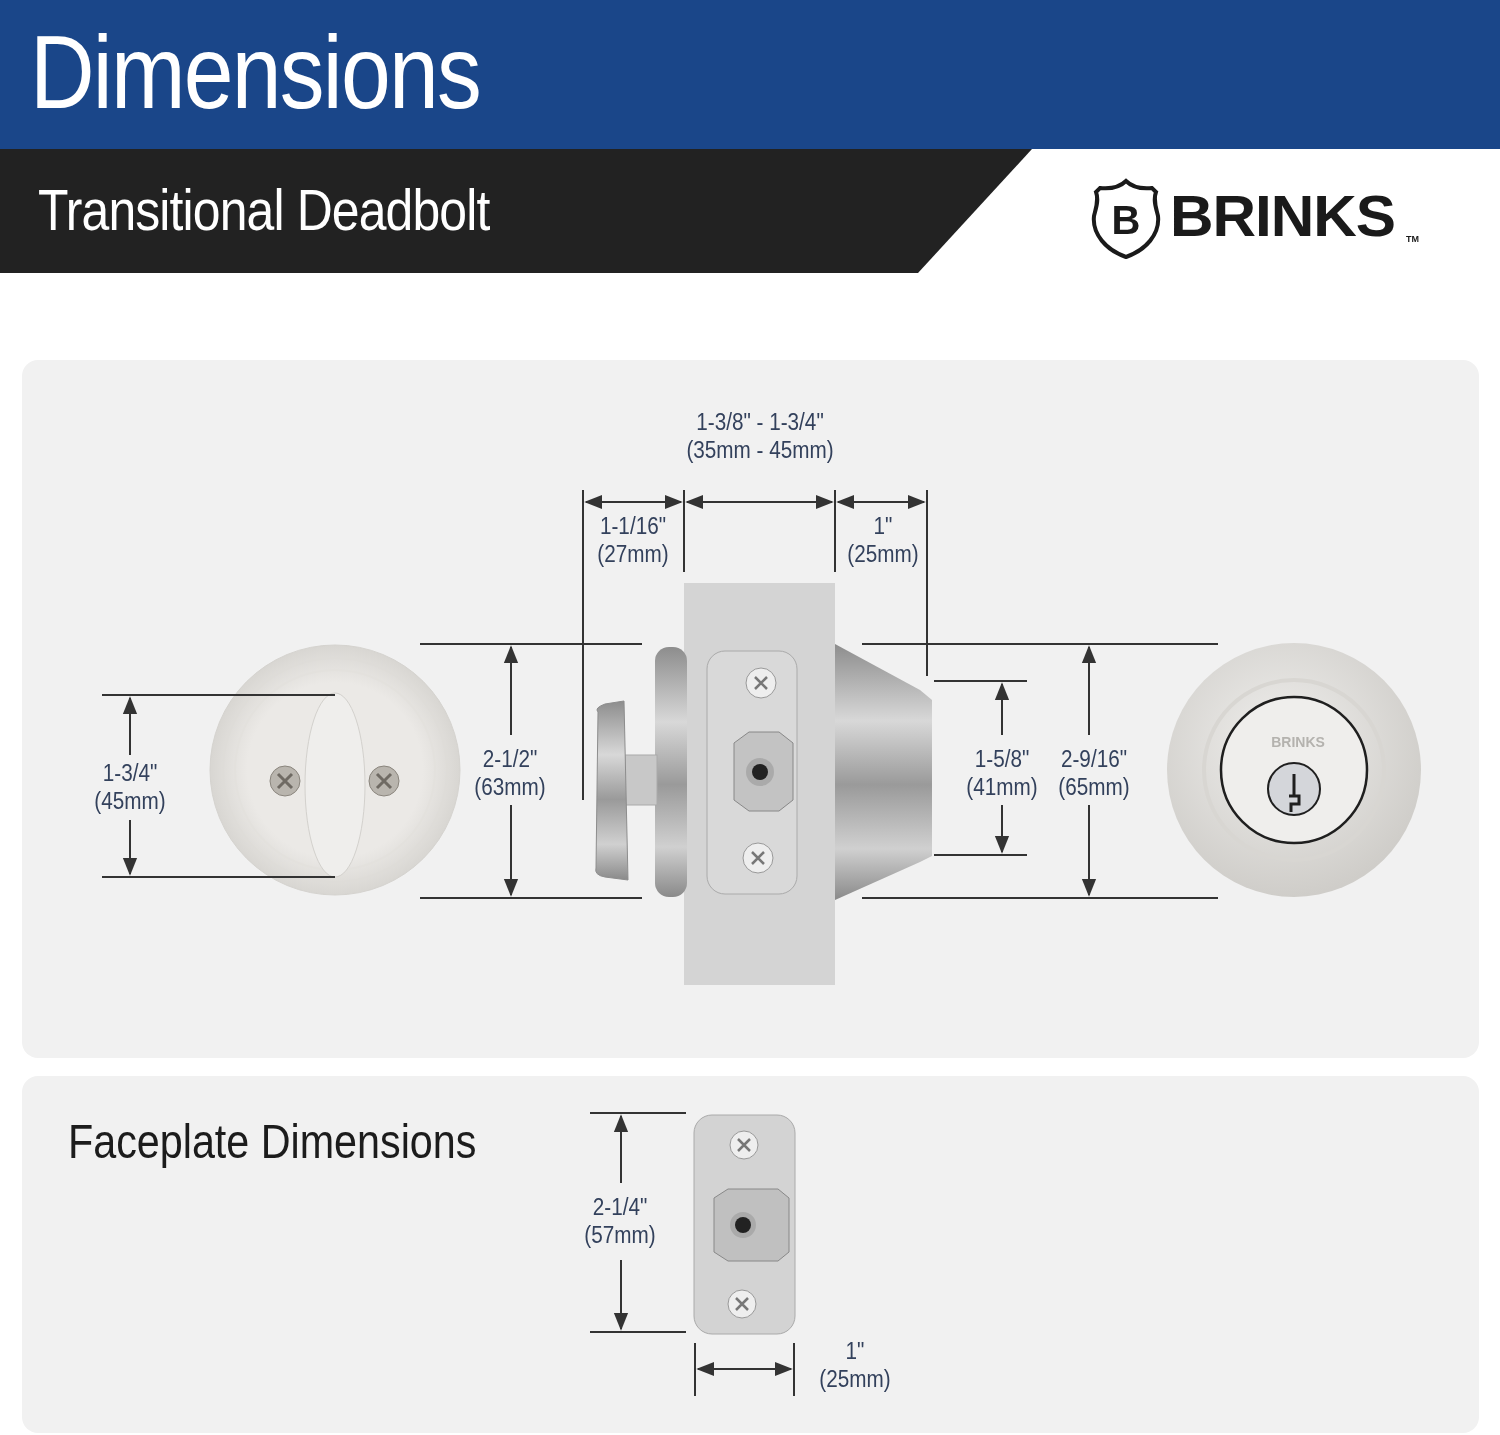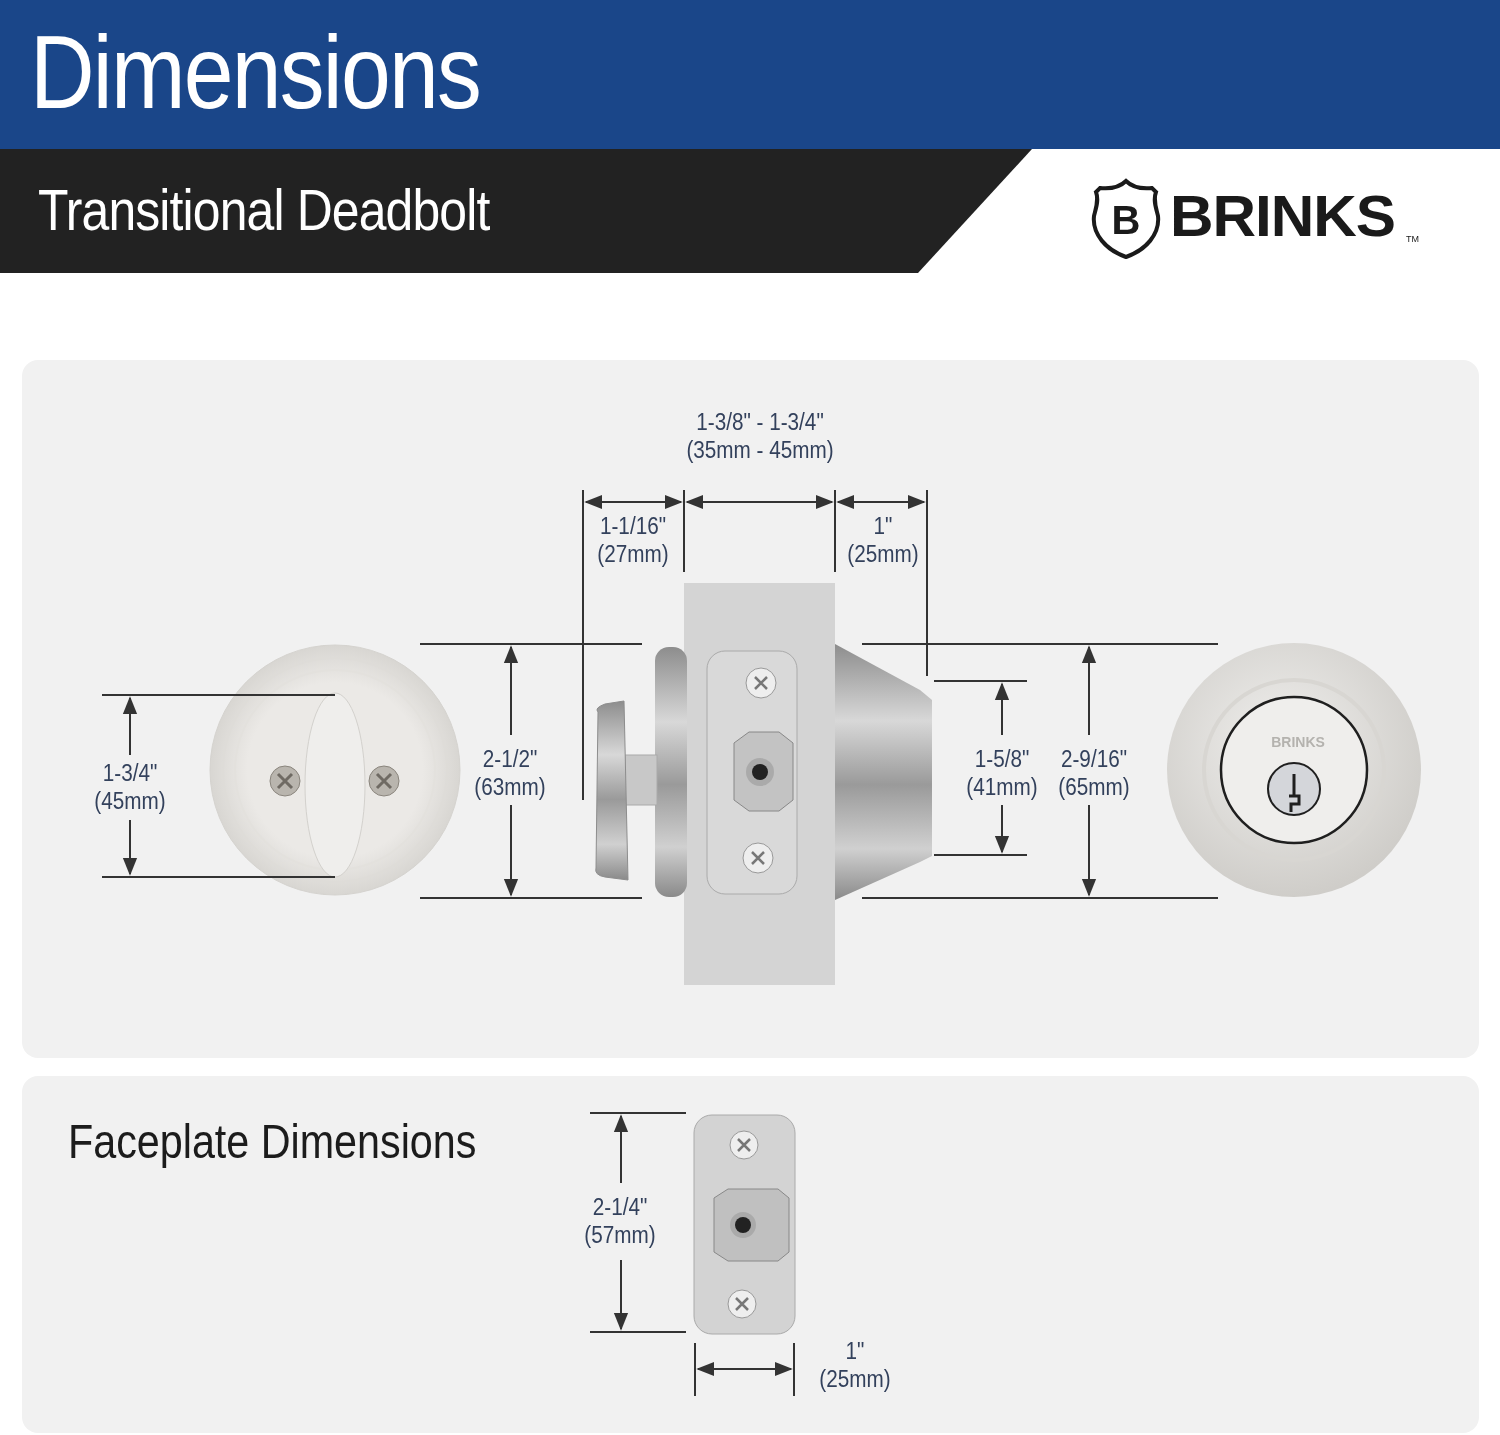--- a/index.html
+++ b/index.html
@@ -7,21 +7,21 @@
   body { position: relative; font-family: "Liberation Sans", sans-serif; }
 
   .header-blue { position: absolute; left: 0; top: 0; width: 1500px; height: 149px; background: #1a4689; }
   .header-title { position: absolute; left: 30px; top: 18px; color: #ffffff; font-size: 104px; font-weight: 400; letter-spacing: -2px; transform: scaleX(0.86); transform-origin: left top; white-space: nowrap; line-height: 1.05; }
 
   .header-dark { position: absolute; left: 0; top: 149px; width: 1032px; height: 124px; background: #222222; clip-path: polygon(0 0, 100% 0, 918px 100%, 0 100%); }
   .header-subtitle { position: absolute; left: 38px; top: 180px; color: #ffffff; font-size: 58px; letter-spacing: -1px; transform: scaleX(0.86); transform-origin: left top; white-space: nowrap; line-height: 1.05; }
 
   .logo { position: absolute; left: 1090px; top: 178px; width: 330px; height: 82px; }
   .logo-text { position: absolute; left: 80px; top: 4px; font-size: 58px; font-weight: 700; color: #1a1a1a; letter-spacing: -1px; transform: scaleX(1.04); transform-origin: left top; }
-  .logo-tm { position: absolute; left: 316px; top: 56px; font-size: 9px; color: #1a1a1a; }
+  .logo-tm { position: absolute; left: 316px; top: 56px; font-size: 9px; color: #1a1a1a; font-weight: bold; }
 
   .panel { position: absolute; background: #f1f1f1; border-radius: 16px; }
   .panel-main { left: 22px; top: 360px; width: 1457px; height: 698px; }
   .panel-face { left: 22px; top: 1076px; width: 1457px; height: 357px; }
 
   .dim { position: absolute; color: #33415c; font-size: 23px; text-align: center; line-height: 28px; white-space: nowrap; transform: scaleX(0.9); }
   .faceplate-heading { position: absolute; left: 68px; top: 1114px; font-size: 48px; color: #1c1c1c; transform: scaleX(0.86); transform-origin: left top; white-space: nowrap; }
 
   svg.layer { position: absolute; left: 0; top: 0; }
 </style>

